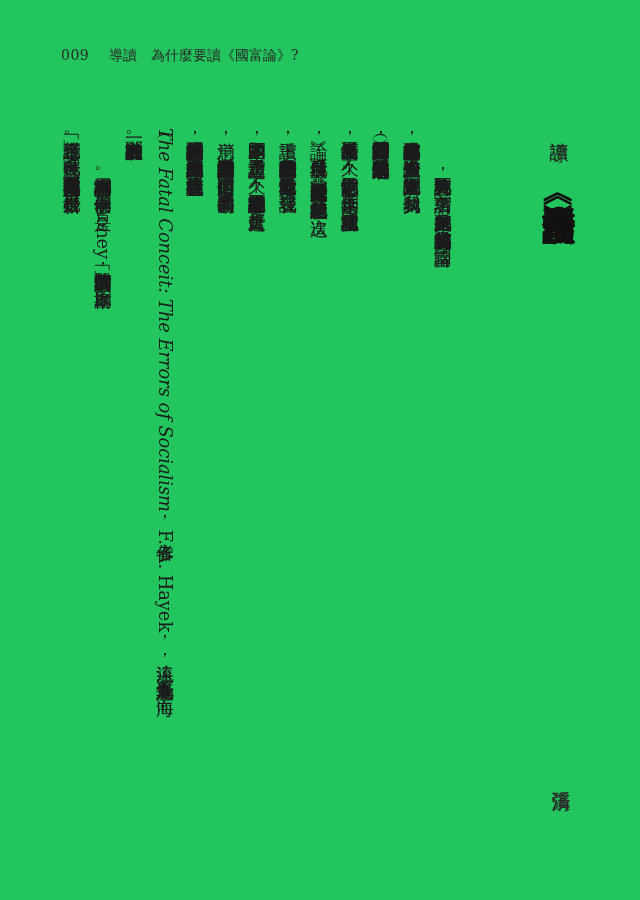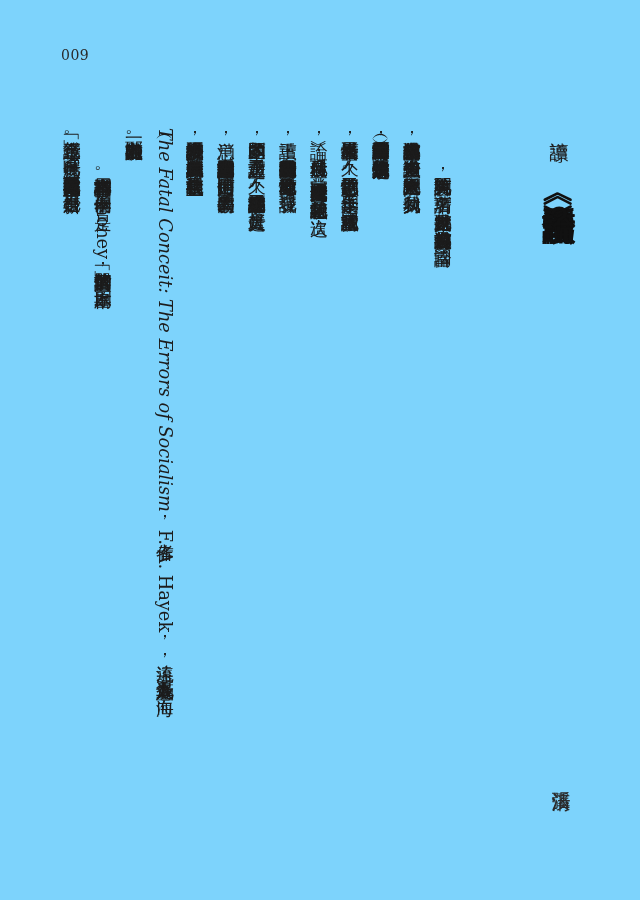--- a/index.html
+++ b/index.html
@@ -12,21 +12,21 @@
     height: 900px;
     position: relative;
     overflow: hidden;
     color: #1c1c1c;
     font-family: "DejaVu Serif", "Liberation Serif", serif;
   }
   .page {
     position: absolute;
     left: 0; top: 0;
     width: 640px; height: 900px;
-    background: #7dd3fc;
+    background: #22c55e;
   }
   
   .header {
     position: absolute;
     top: 47px;
     left: 0;
     width: 640px;
     height: 20px;
   }
   .page-number {
@@ -92,20 +92,21 @@
     font-style: italic;
   }
 </style>
 </head>
 <body>
 
 <div class="page">
 
   <div class="header">
     <span class="page-number">009</span>
+    <span class="running-title">導讀　為什麼要讀《國富論》?</span>
   </div>
 
   <div class="vert title-label">導讀</div>
   <div class="vert title-main">爲什麼要讀《國富論》？</div>
   <div class="vert author">張清溪</div>
 
   <div>
     <div class="vert body-col indent" style="left:432px;">
       <span>有人曾開玩笑說，所謂「名著」，就是大家都聽過、但是都沒有讀過的書。《國富論》</span>
     </div>

